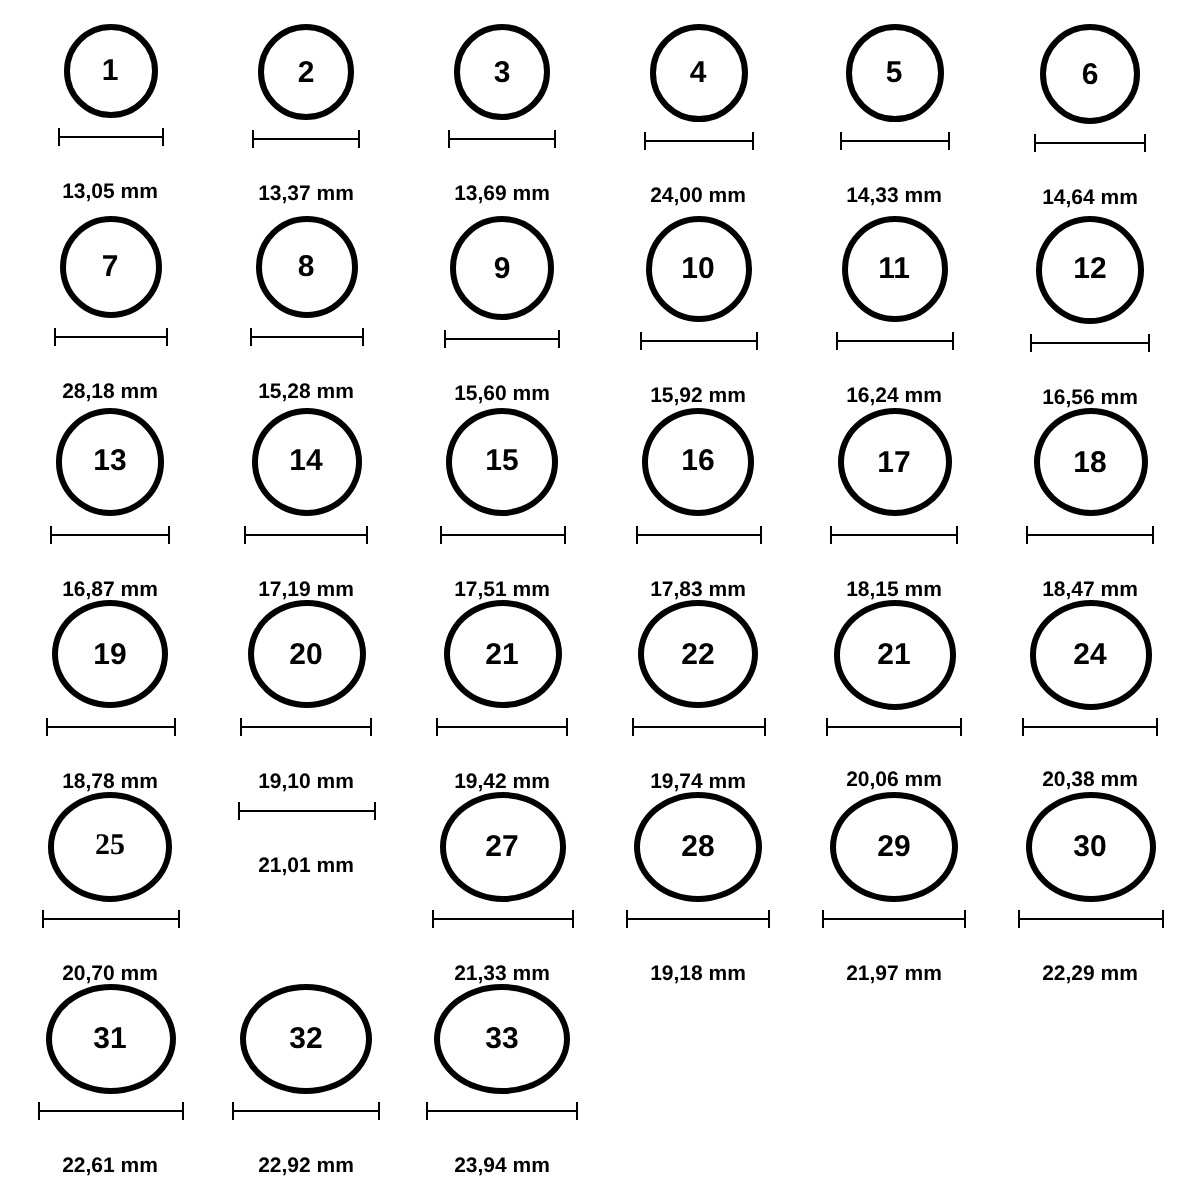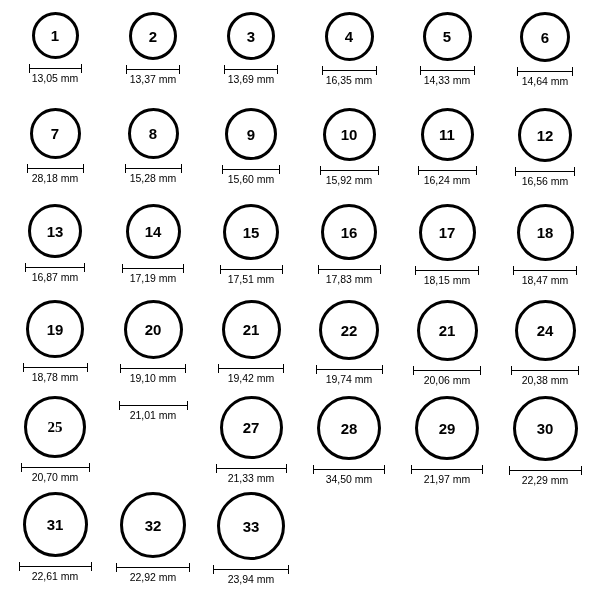--- a/index.html
+++ b/index.html
@@ -70,23 +70,23 @@
     content: "";
     position: absolute;
     top: -4px;
     width: 1px;
     height: 9px;
     background: #000000;
   }
   .measure .bar::before { left: 0; }
   .measure .bar::after { right: 0; }
   .mm {
-    margin-top: 0;
+    margin-top: 18px;
     font-size: 10.5px;
-    font-weight: normal;
+    font-weight: bold;
     line-height: 1;
     white-space: nowrap;
     color: #000000;
   }
 </style>
 </head>
 <body>
 
 <div id="chart">
   <div class="grid" id="grid">
@@ -117,21 +117,21 @@
         </div>
         <div class="mm">13,69 mm</div>
       </div>
       <div class="cell">
         <div class="ring" style="width: 49px; height: 49px;">
           <span class="ring-label">4</span>
         </div>
         <div class="measure">
           <div class="bar" style="width: 55px;"></div>
         </div>
-        <div class="mm">16,35 mm</div>
+        <div class="mm">24,00 mm</div>
       </div>
       <div class="cell">
         <div class="ring" style="width: 49px; height: 49px;">
           <span class="ring-label">5</span>
         </div>
         <div class="measure">
           <div class="bar" style="width: 55px;"></div>
         </div>
         <div class="mm">14,33 mm</div>
       </div>
@@ -330,21 +330,21 @@
         </div>
         <div class="mm">21,33 mm</div>
       </div>
       <div class="cell">
         <div class="ring" style="width: 64px; height: 64px;">
           <span class="ring-label">28</span>
         </div>
         <div class="measure">
           <div class="bar" style="width: 72px;"></div>
         </div>
-        <div class="mm">34,50 mm</div>
+        <div class="mm">19,18 mm</div>
       </div>
       <div class="cell">
         <div class="ring" style="width: 64px; height: 64px;">
           <span class="ring-label">29</span>
         </div>
         <div class="measure">
           <div class="bar" style="width: 72px;"></div>
         </div>
         <div class="mm">21,97 mm</div>
       </div>

